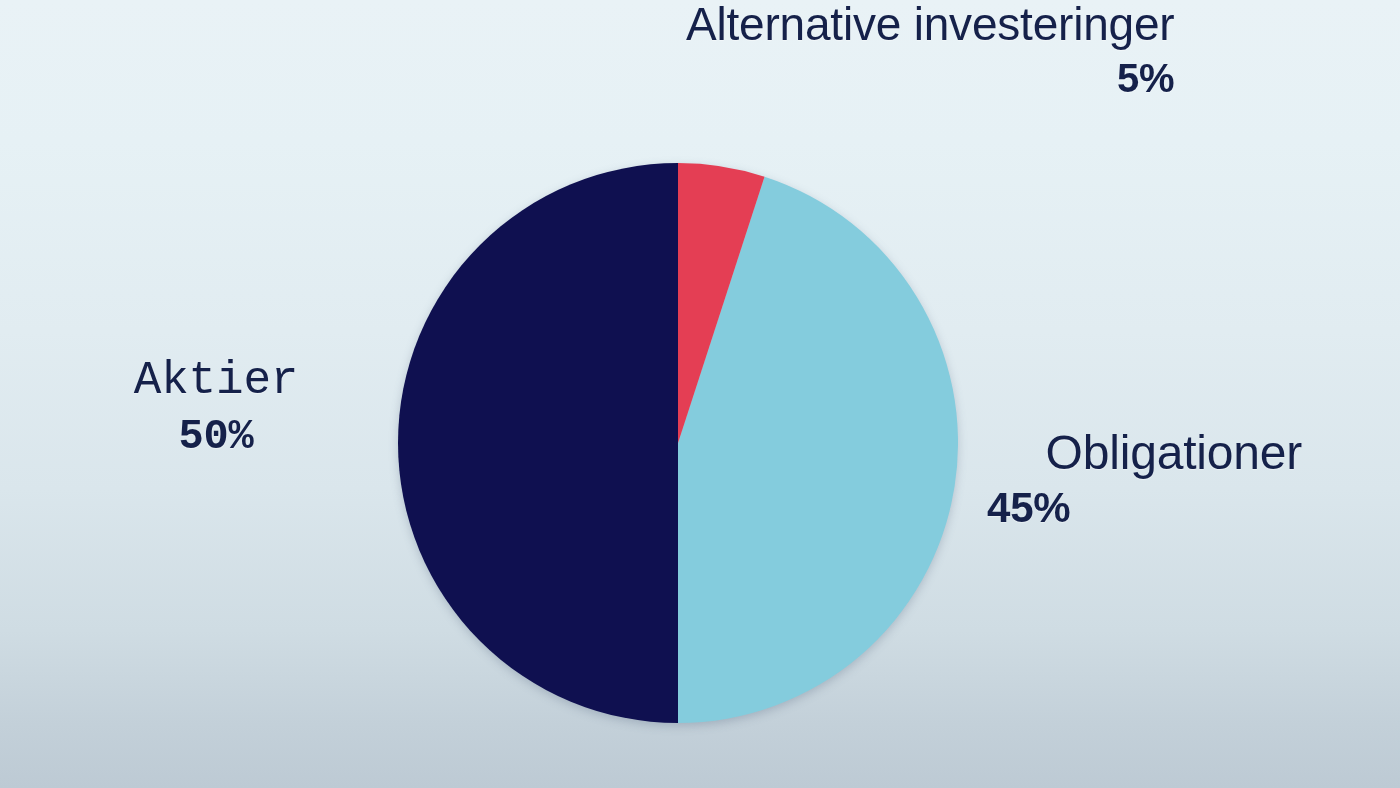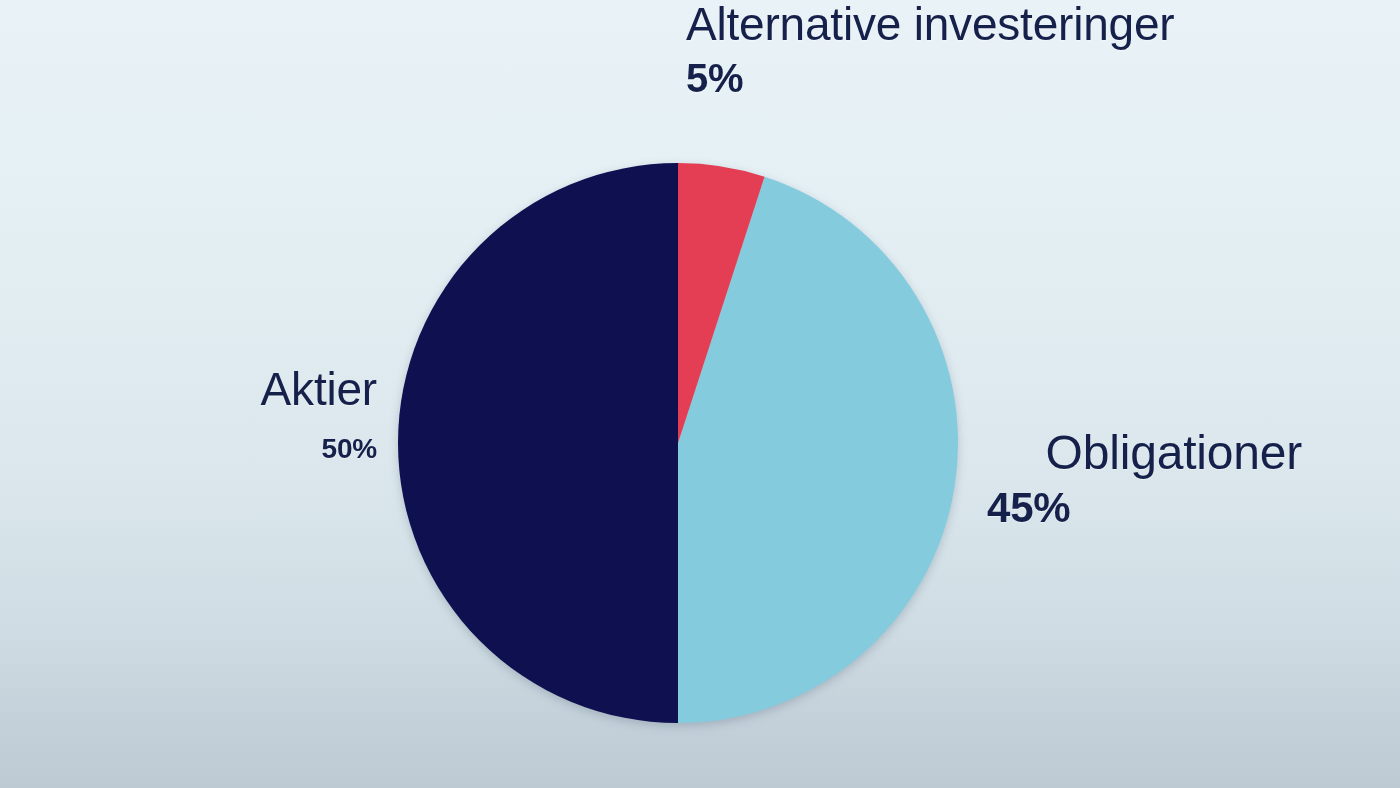--- a/index.html
+++ b/index.html
@@ -62,34 +62,35 @@
     display: block;
     font-size: 41px;
     font-weight: 600;
     margin-top: 8px;
   }
 
   
   #label-alternative {
     left: 686px;
     top: 1px;
-    text-align: left;
+    text-align: right;
   }
   #label-alternative .name { font-size: 46px; }
   #label-alternative .pct  { font-size: 40px; margin-top: 9px; }
 
   
   #label-aktier {
     left: 55px;
-    top: 366px;
+    top: 358px;
     width: 322px;
-    text-align: right;
+    text-align: center;
+    font-family: Liberation Mono, monospace;
   }
   #label-aktier .name { font-size: 46px; }
-  #label-aktier .pct  { font-size: 28px; margin-top: 20px; }
+  #label-aktier .pct  { font-size: 42px; margin-top: 10px; }
 
   
   #label-obligationer {
     left: 700px;
     top: 418px;
     width: 602px;
     text-align: left;
     margin-top: 10px;
   }
   #label-obligationer .name {

